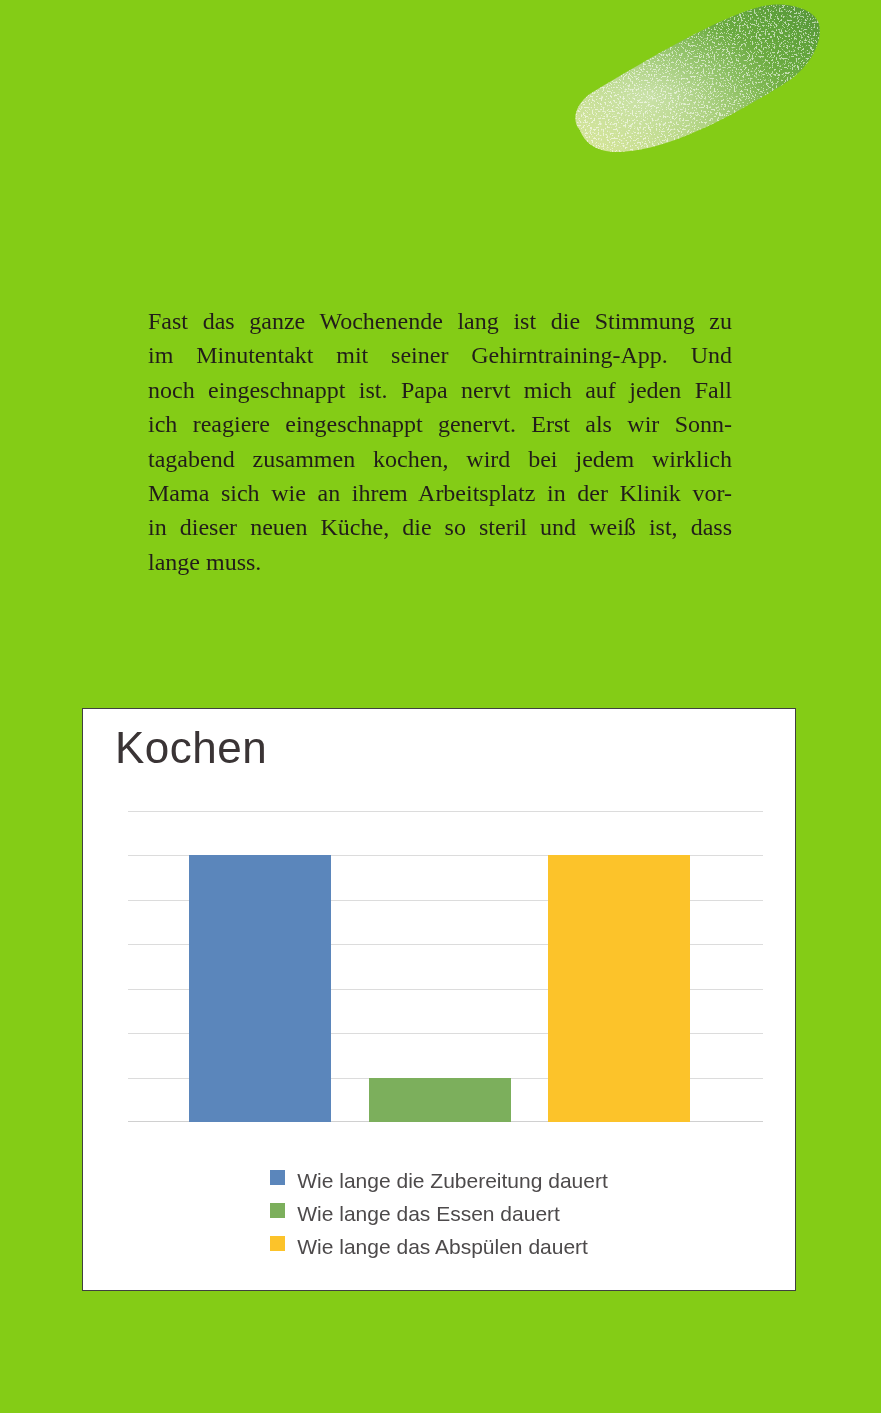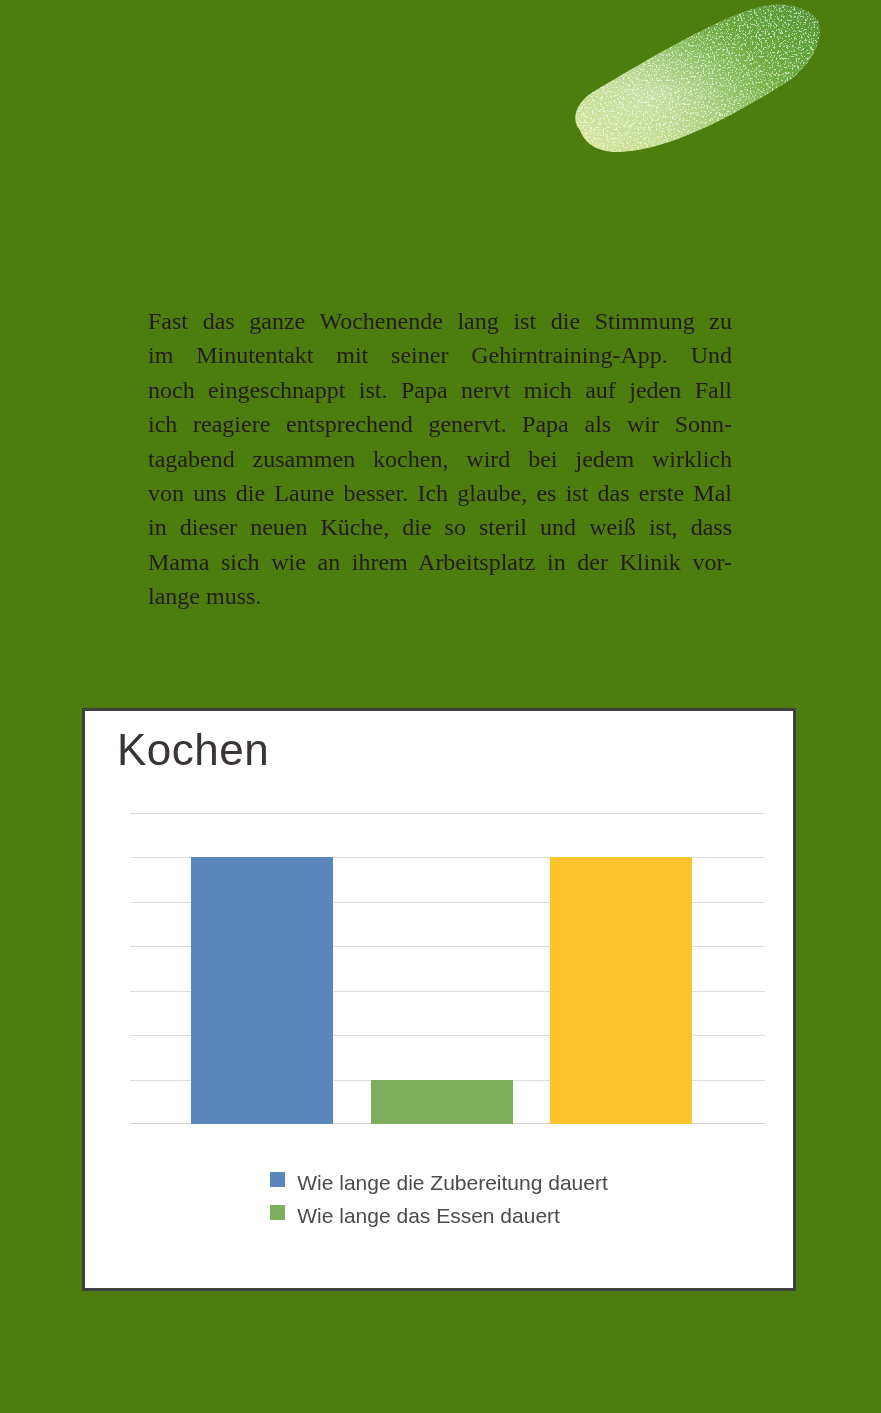--- a/index.html
+++ b/index.html
@@ -1,31 +1,31 @@
 <!DOCTYPE html>
 <html lang="de"><head>
 <meta charset="utf-8">
 <style>
   html,body{margin:0;padding:0;background:#ffffff;}
-  .page{position:relative;width:881px;height:1413px;background:#4d7c0f;overflow:hidden;
+  .page{position:relative;width:881px;height:1413px;background:#84cc16;overflow:hidden;
         font-family:"Liberation Sans",sans-serif;}
 
   
   .gummy{position:absolute;left:565px;top:0;width:272px;height:164px;}
 
   
   .para{position:absolute;left:148px;top:304px;width:584px;
         font-family:"Liberation Serif",serif;font-size:24px;line-height:34.4px;
         color:#221d1a;}
   .para .pline{text-align:justify;text-align-last:justify;white-space:normal;}
   .para .pline:last-child{text-align-last:left;}
 
   
   .chart-box{position:absolute;left:82px;top:708px;width:714px;height:583px;
-             border:3px solid #404040;background:#ffffff;box-sizing:border-box;}
+             border:1px solid #404040;background:#ffffff;box-sizing:border-box;}
   .chart-title{position:absolute;left:32px;top:14px;margin:0;
                font-family:"Liberation Sans",sans-serif;font-size:44px;font-weight:300;
                letter-spacing:.5px;color:#3a3435;}
   .plot{position:absolute;left:45px;top:102px;width:635px;height:311px;}
   .grid-line{position:absolute;left:0;width:100%;height:1px;background:#dcdcdc;}
   .grid-line.axis{background:#d0d0d0;}
   .bar{position:absolute;bottom:0;}
 
   .legend{position:absolute;left:0;right:0;top:461px;display:flex;justify-content:center;}
   .legend-inner{width:fit-content;}
@@ -63,25 +63,24 @@
     <path d="M15 130 C6 121 10 103 28 92 C85 58 155 16 198 6 C220 1 250 8 254 24
          C258 42 246 66 222 82 C165 118 100 152 52 152 C31 152 19 142 15 130 Z" fill="url(#gummyHi)"></path>
     <path d="M15 130 C6 121 10 103 28 92 C85 58 155 16 198 6 C220 1 250 8 254 24
          C258 42 246 66 222 82 C165 118 100 152 52 152 C31 152 19 142 15 130 Z" fill="#ffffff" opacity="0.6" filter="url(#sugar)"></path>
   </svg>
 
   <div class="para">
     <div class="pline">Fast das ganze Wochenende lang ist die Stimmung zu</div>
     <div class="pline">im Minutentakt mit seiner Gehirntraining-App. Und</div>
     <div class="pline">noch eingeschnappt ist. Papa nervt mich auf jeden Fall</div>
-    <div class="pline">ich reagiere entsprechend genervt. Papa als wir Sonn-</div>
+    <div class="pline">ich reagiere eingeschnappt genervt. Erst als wir Sonn-</div>
     <div class="pline">tagabend zusammen kochen, wird bei jedem wirklich</div>
-    <div class="pline">von uns die Laune besser. Ich glaube, es ist das erste Mal</div>
+    <div class="pline">Mama sich wie an ihrem Arbeitsplatz in der Klinik vor-</div>
     <div class="pline">in dieser neuen Küche, die so steril und weiß ist, dass</div>
-    <div class="pline">Mama sich wie an ihrem Arbeitsplatz in der Klinik vor-</div>
     <div class="pline">lange muss.</div>
   </div>
 
   <section class="chart-box">
     <h2 class="chart-title">Kochen</h2>
     <div class="plot" id="plot">
         <div class="grid-line" style="top: 0px; background: rgb(220, 220, 220);"></div>
         <div class="grid-line" style="top: 44px; background: rgb(220, 220, 220);"></div>
         <div class="grid-line" style="top: 89px; background: rgb(220, 220, 220);"></div>
         <div class="grid-line" style="top: 133px; background: rgb(220, 220, 220);"></div>
@@ -96,17 +95,21 @@
     <div class="legend">
       <div class="legend-inner" id="legend">
           <div class="legend-row">
             <span class="legend-swatch" style="background: rgb(91, 134, 187);"></span>
             <span class="legend-label">Wie lange die Zubereitung dauert</span>
           </div>
           <div class="legend-row">
             <span class="legend-swatch" style="background: rgb(124, 175, 92);"></span>
             <span class="legend-label">Wie lange das Essen dauert</span>
           </div>
+          <div class="legend-row">
+            <span class="legend-swatch" style="background: rgb(252, 195, 42);"></span>
+            <span class="legend-label">Wie lange das Abspülen dauert</span>
+          </div>
         </div>
     </div>
   </section>
 
 </div>
 
 </body></html>

